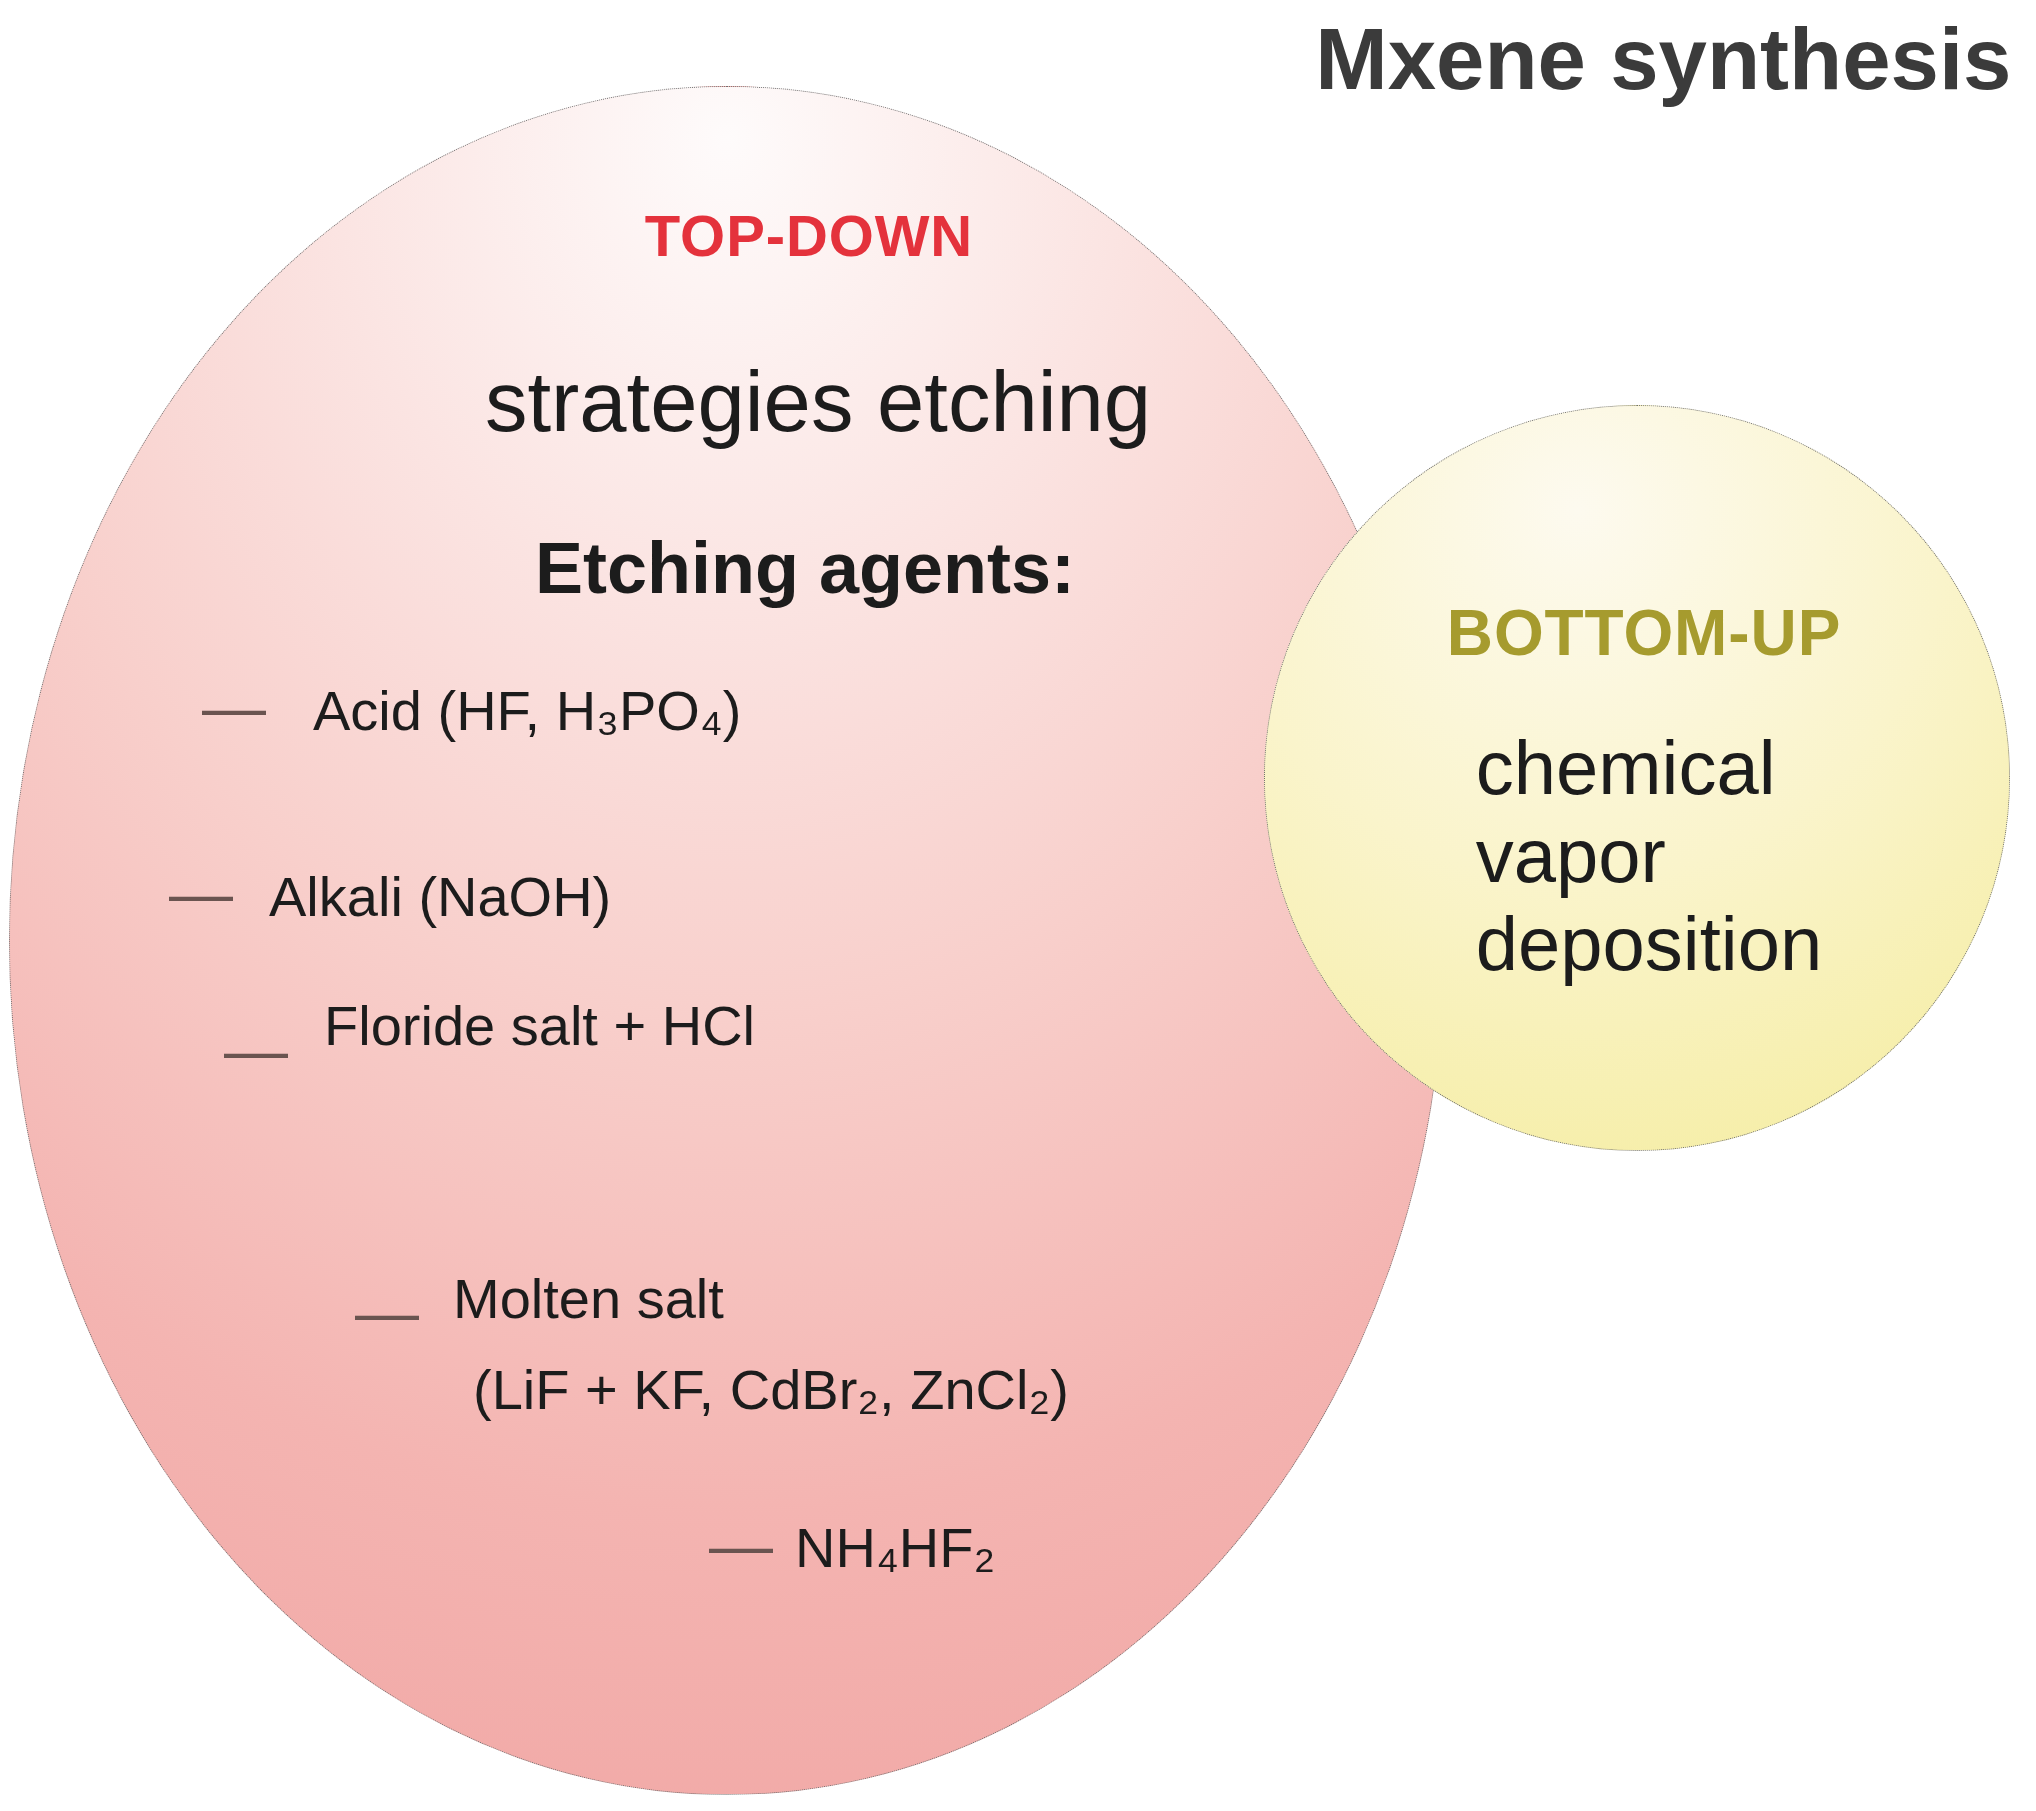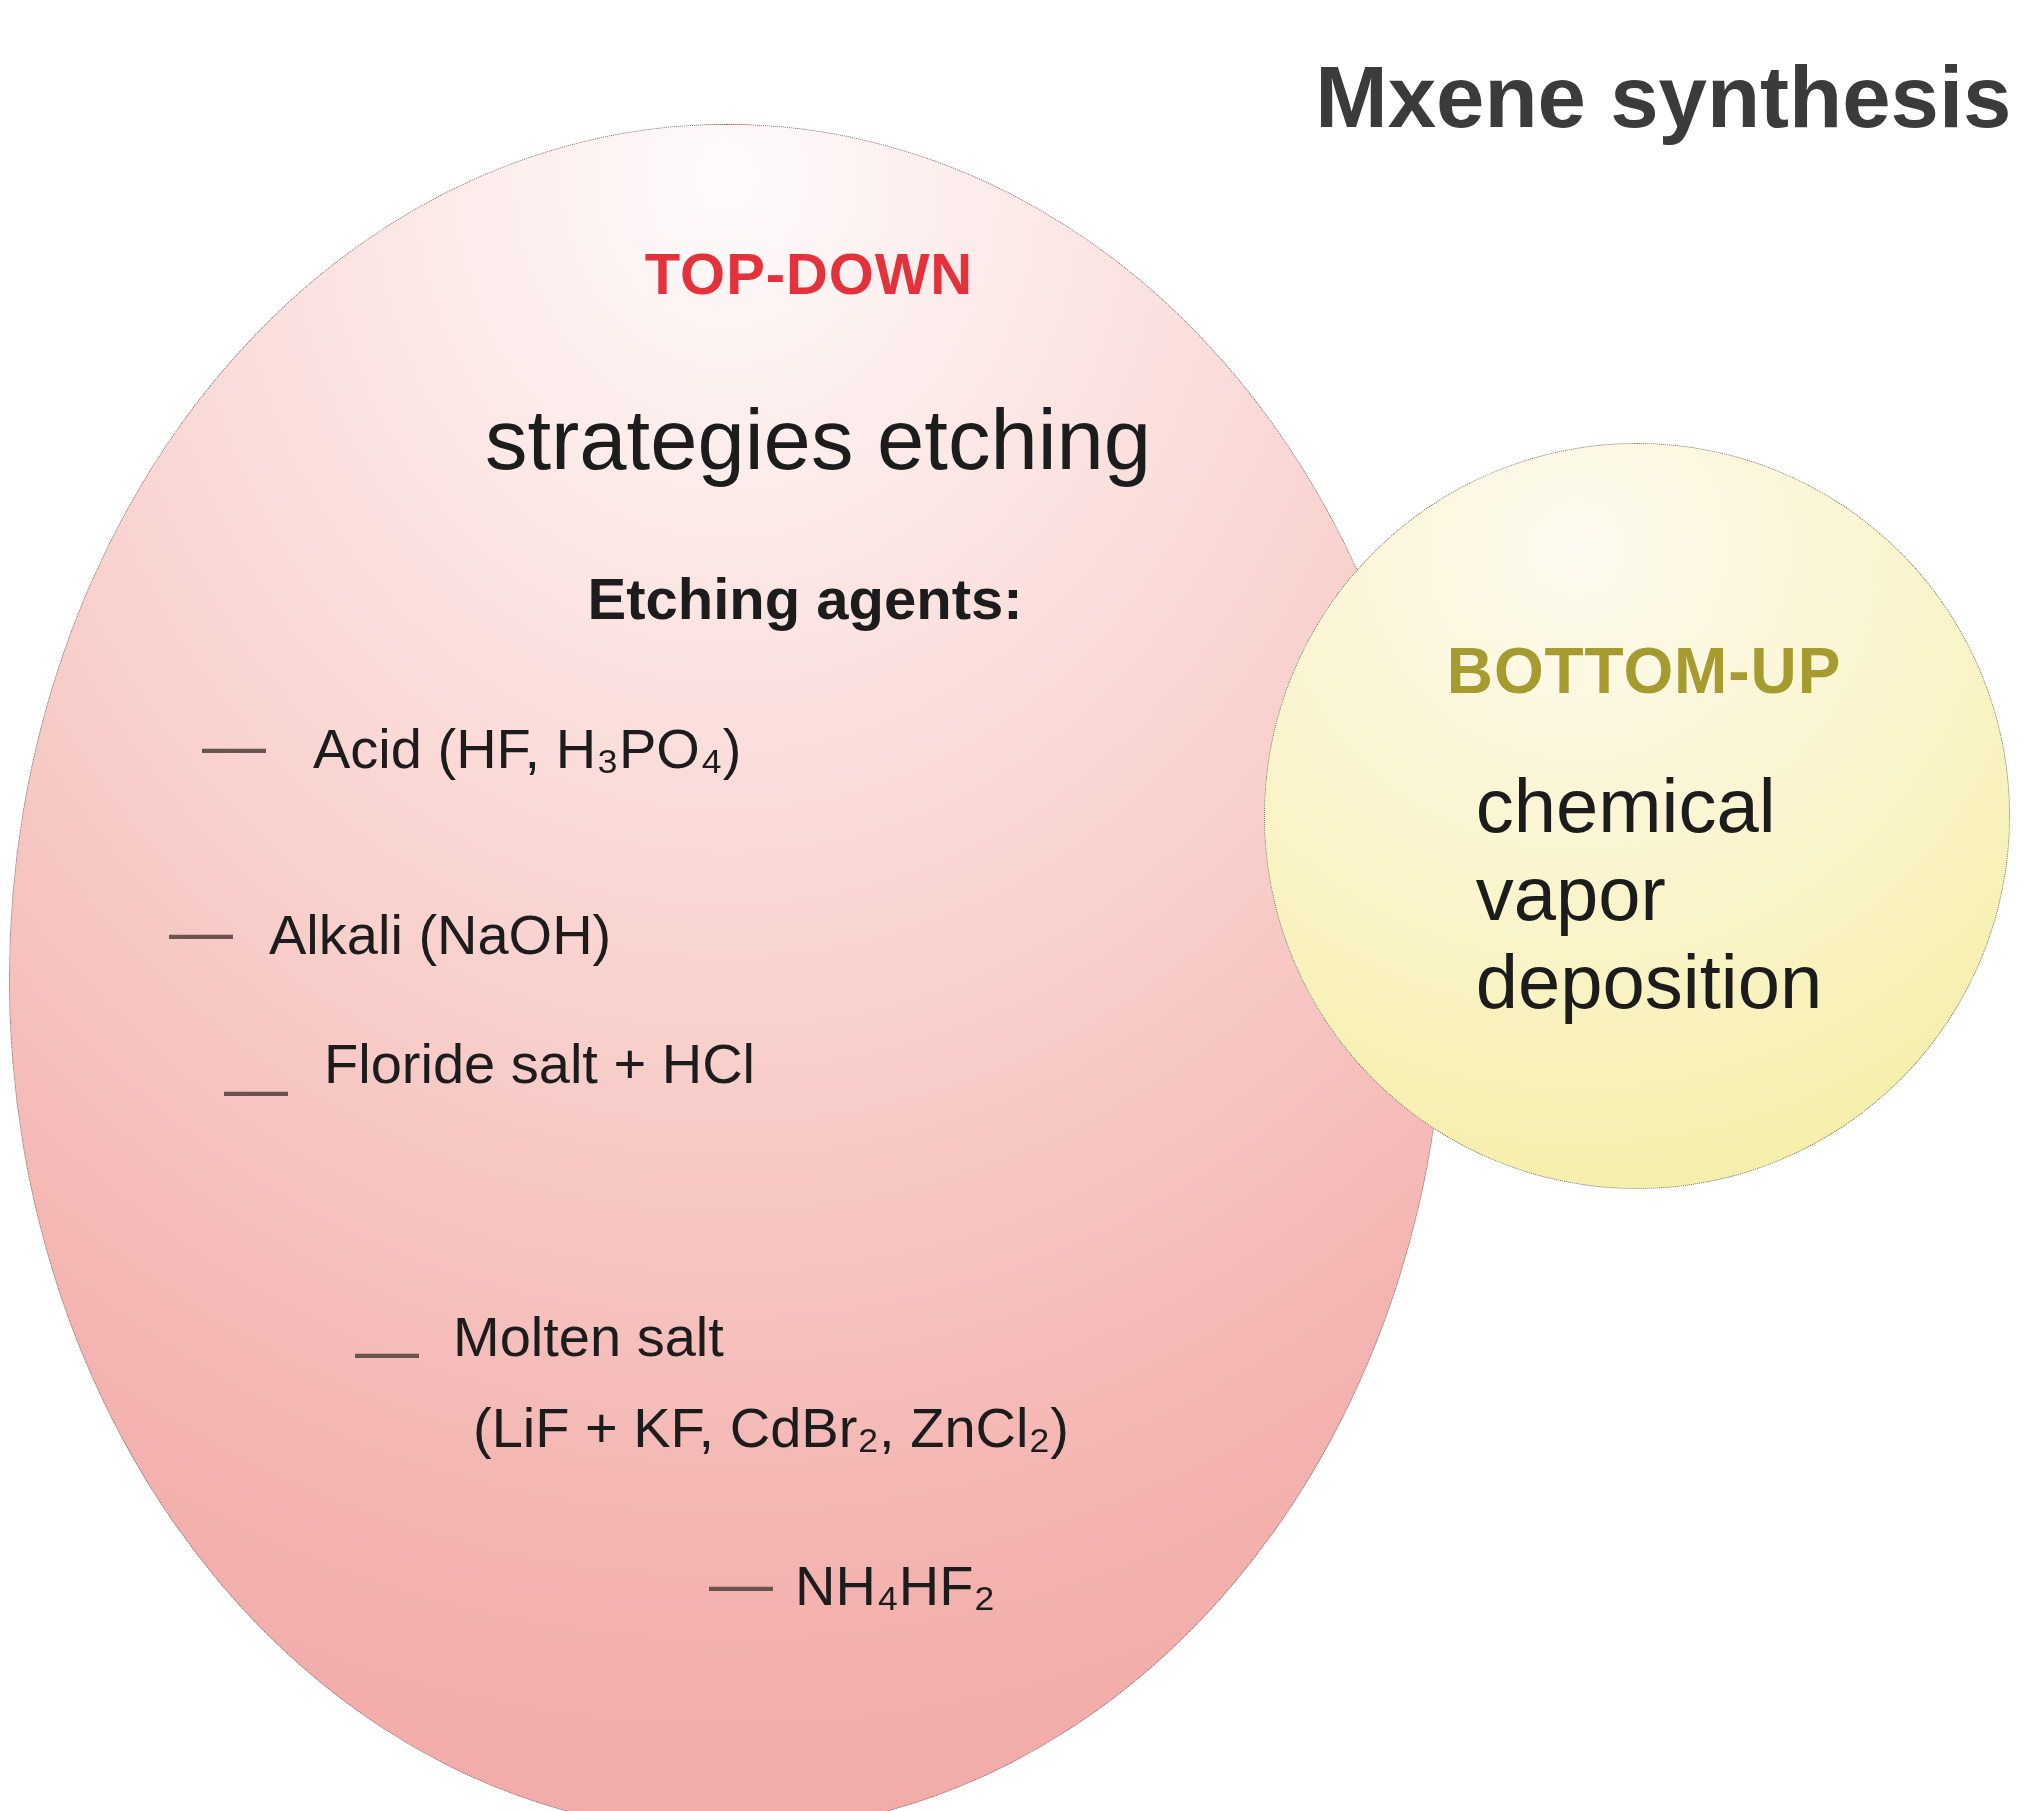--- a/index.html
+++ b/index.html
@@ -18,21 +18,21 @@
     --page_bg:#ffffff;
   }
   html,body{margin:0;padding:0;}
   body{
     width:2037px;height:1811px;
     background:var(--page_bg);
     position:relative;overflow:hidden;
     font-family:"Liberation Sans","DejaVu Sans",sans-serif;
     color:var(--body_text);
   }
-  .abs{position:absolute;margin-top:38px;}
+  .abs{position:absolute;}
   
   .circle-pink{
     left:9px;top:86px;width:1436px;height:1709px;
     border-radius:50%;
     box-sizing:border-box;
     border:1.8px dotted var(--circle_border);
     background:radial-gradient(ellipse 115% 112% at 50% 3%,
        var(--pink_light) 0%, #fbe4e2 24%, var(--pink_mid) 46%,
        #f4b4b1 72%, var(--pink_deep) 100%);
     z-index:1;
@@ -59,21 +59,21 @@
     left:809px;top:202px;transform:translateX(-50%);
     font-size:58px;font-weight:bold;letter-spacing:0.9px;
     color:var(--top_down_label);white-space:nowrap;
   }
   .td-sub{
     left:818px;top:353px;transform:translateX(-50%);
     font-size:85px;color:var(--body_text);white-space:nowrap;
   }
   .td-heading{
     left:805px;top:527px;transform:translateX(-50%);
-    font-size:58px;font-weight:bold;white-space:nowrap;
+    font-size:72px;font-weight:bold;white-space:nowrap;
   }
   .item-text{
     font-size:56px;line-height:91px;white-space:nowrap;
   }
   .item-dash{
     font-size:64px;line-height:64px;color:var(--dash);white-space:nowrap;
   }
   .indent2{padding-left:20px;}
   .bu-label{
     left:1644px;top:596px;transform:translateX(-50%);

